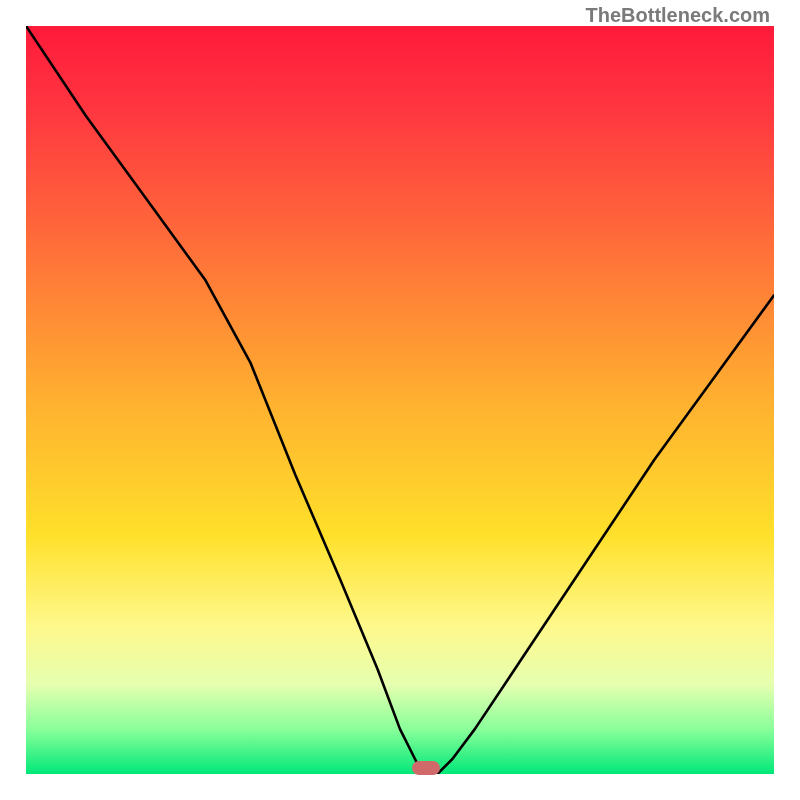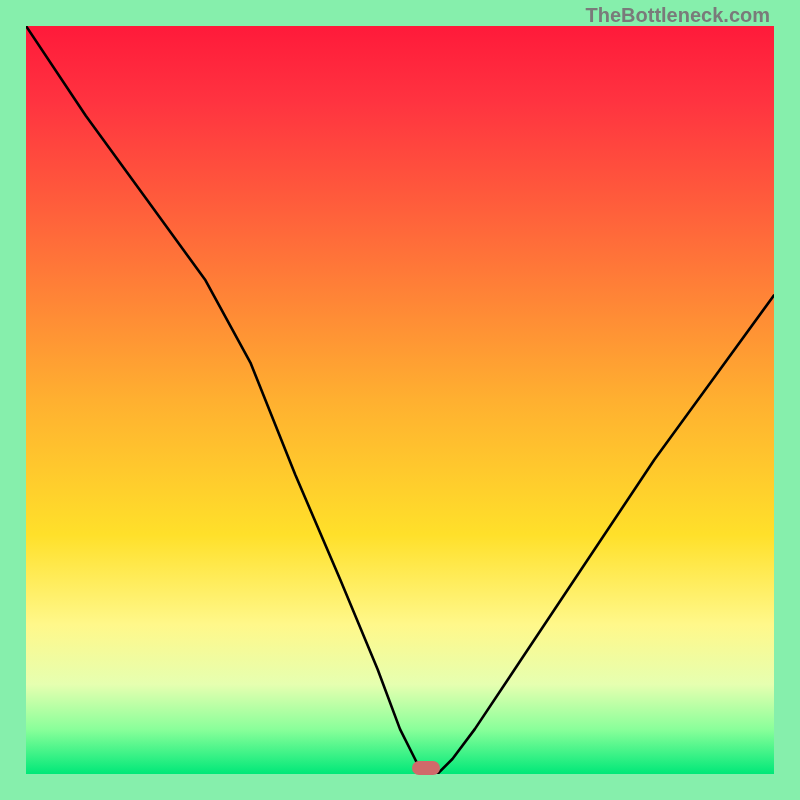--- a/index.html
+++ b/index.html
@@ -1,16 +1,16 @@
 <!DOCTYPE html>
 <html><head>
 <meta charset="utf-8">
 <style>
   html,body{margin:0;padding:0;width:800px;height:800px;background:#000;}
-  .stage{position:relative;width:800px;height:800px;background:#86efac;}
+  .stage{position:relative;width:800px;height:800px;background:#ffffff;}
   .plot{position:absolute;left:26px;top:26px;width:748px;height:748px;
         background:linear-gradient(to bottom,
           #ff1a3a 0%,
           #ff3340 10%,
           #ff6a3a 28%,
           #ffb030 50%,
           #ffe02a 68%,
           #fff88a 80%,
           #e6ffb0 88%,
           #8aff9a 94%,

